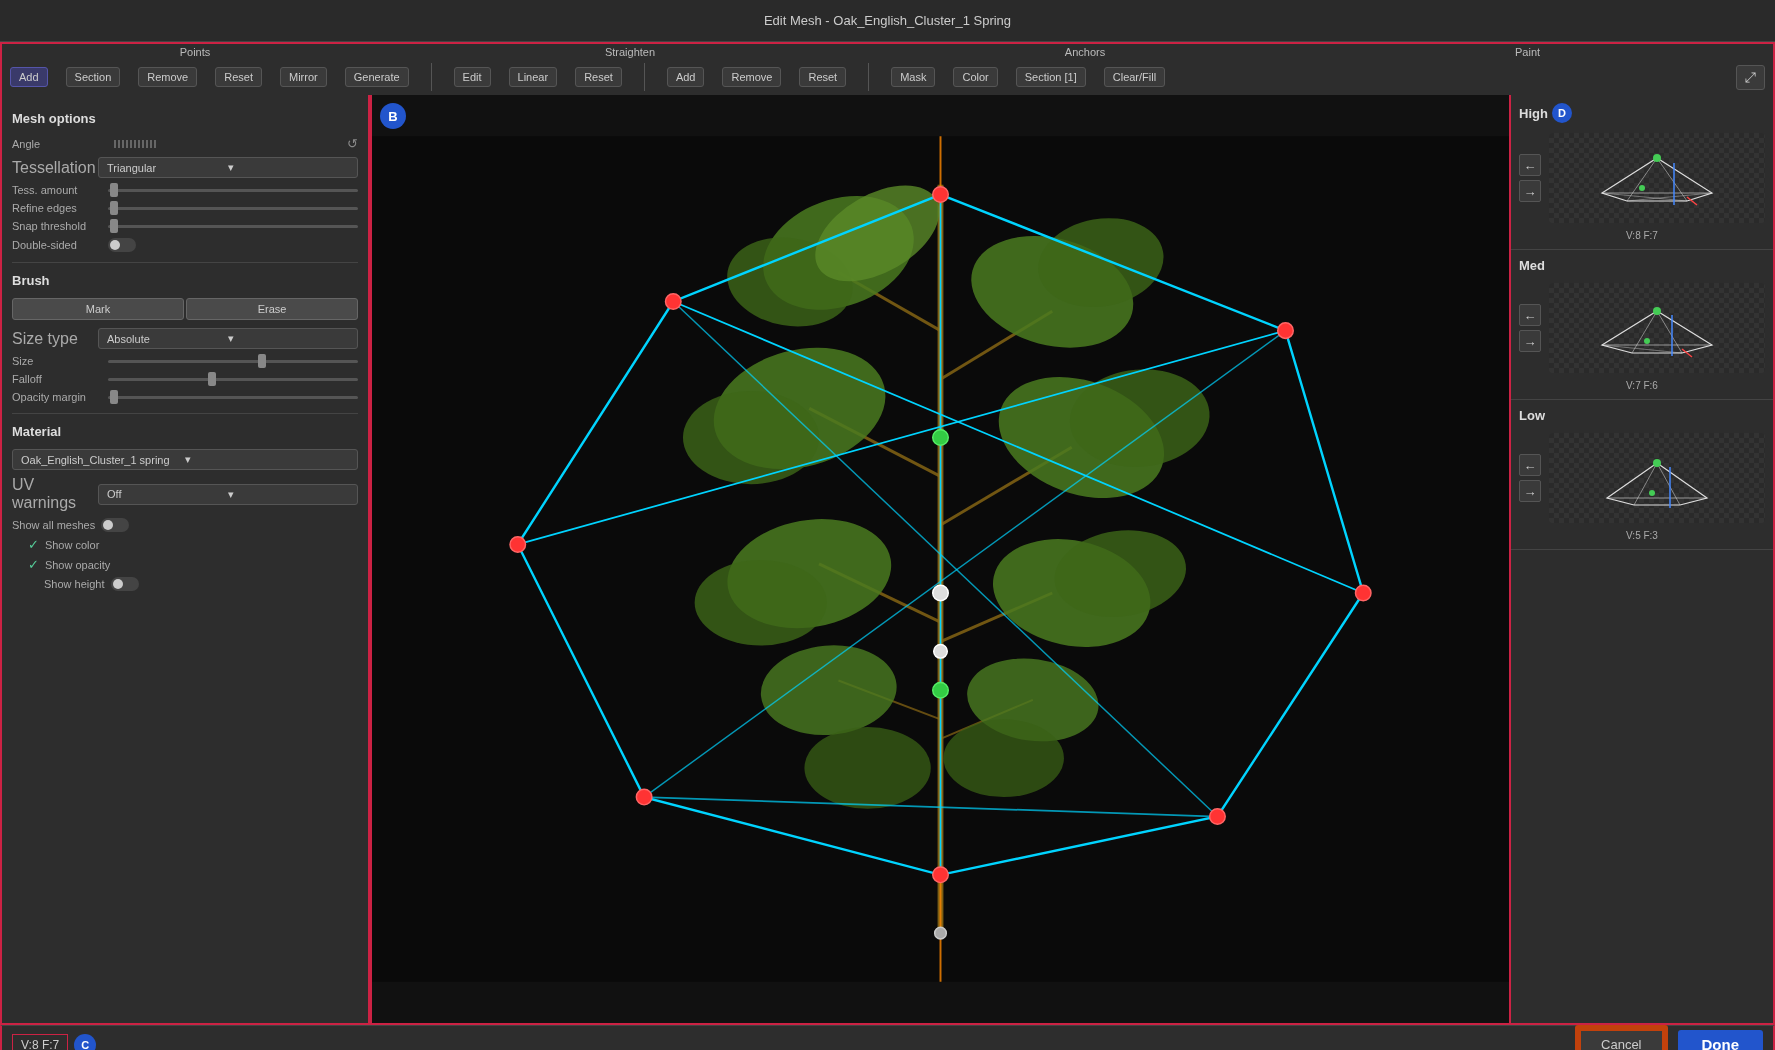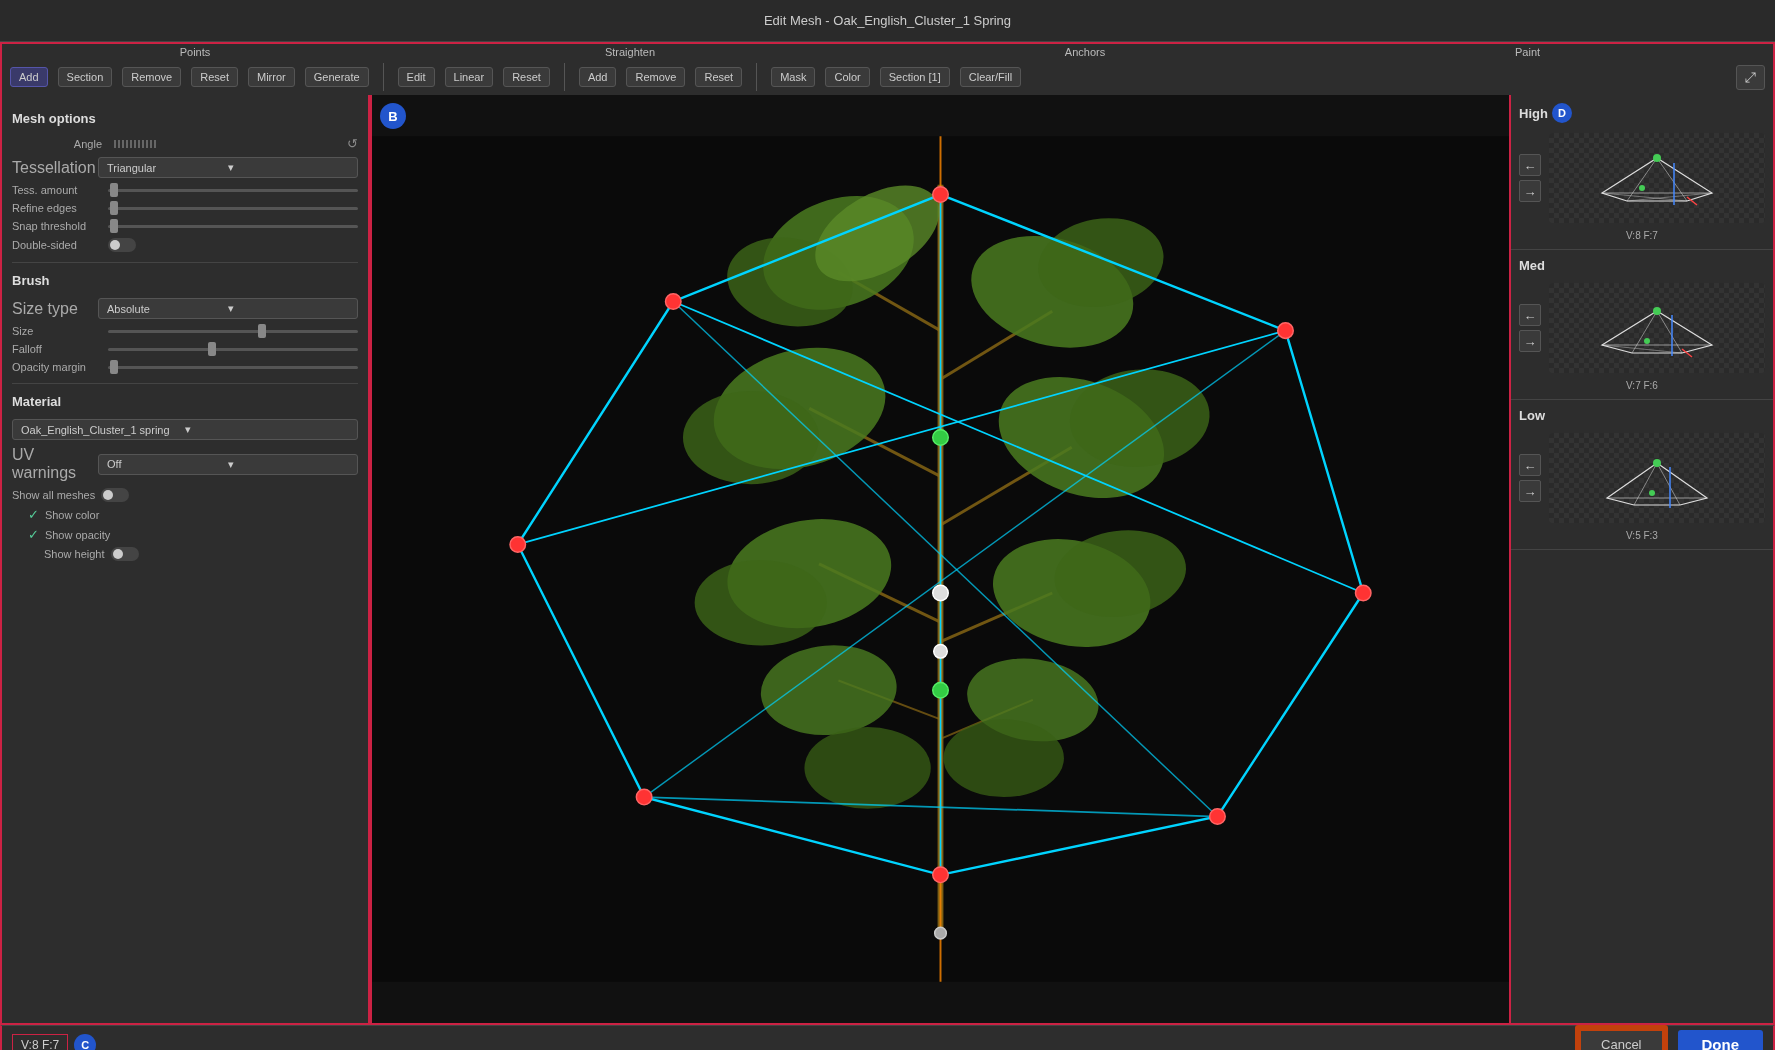--- a/index.html
+++ b/index.html
@@ -307,21 +307,20 @@
       padding: 6px 24px;
       border-radius: 3px;
       cursor: pointer;
       font-size: 15px;
       font-weight: 600;
     }
     .angle-row {
       display: flex;
       align-items: center;
       gap: 12px;
-      text-align: right;
     }
     .angle-slider {
       display: flex;
       align-items: center;
       gap: 2px;
       flex: 1;
     }
     .angle-tick {
       width: 2px;
       height: 8px;
@@ -341,21 +340,21 @@
     .toolbar-labels-row {
       display: flex;
       align-items: flex-start;
       padding: 2px 8px 0;
       height: 16px;
     }
     .toolbar-buttons-row {
       display: flex;
       align-items: center;
       padding: 3px 8px 4px;
-      gap: 10px;
+      gap: 18px;
     }
     .group-label-spacer {
       display: flex;
       align-items: center;
       justify-content: center;
       color: #bbb;
       font-size: 11px;
     }
     .tess-row {
       display: flex;
@@ -469,20 +468,24 @@
     </div>
 
     <div class="checkbox-row">
       <span class="form-label">Double-sided</span>
       <div class="toggle"></div>
     </div>
 
     <hr class="panel-divider">
 
     <div class="section-header">Brush</div>
+    <div class="brush-buttons">
+      <div class="brush-btn">Mark</div>
+      <div class="brush-btn">Erase</div>
+    </div>
 
     <div class="tess-row">
       <span class="tess-label">Size type</span>
       <div class="select-box">
         <span>Absolute</span>
         <span>▾</span>
       </div>
     </div>
 
     <div class="form-row">

